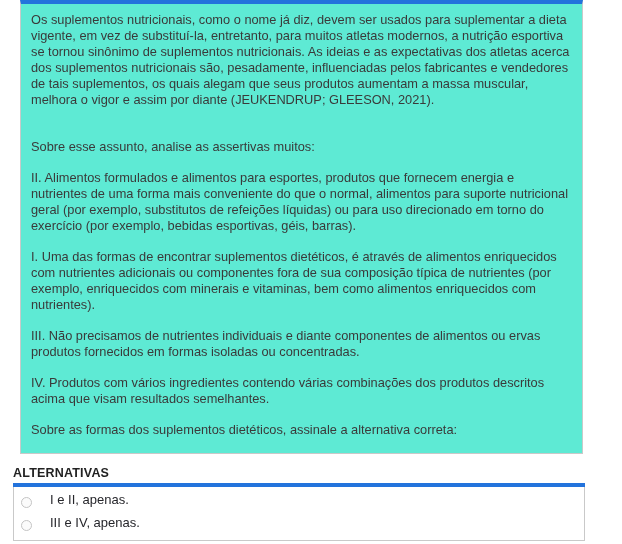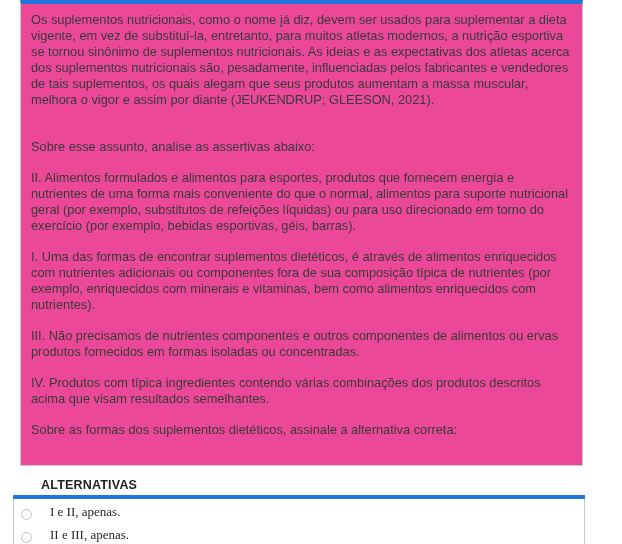--- a/index.html
+++ b/index.html
@@ -17,22 +17,22 @@
   }
   .question-card{
     box-sizing:border-box;
     margin-left:20px;
     width:563px;
     min-height:392px;
     border-top:4px solid var(--accent);
     border-left:1px solid var(--border);
     border-right:1px solid var(--border);
     border-bottom:1px solid var(--border);
-    padding:8px 11px 16px 10px;
-    background:#ec4899;
+    padding:8px 11px 4px 10px;
+    background:#5eead4;
   }
   .question-card p{
     margin:0 0 15px 0;
     font-size:12.8px;
     line-height:16px;
     color:#3a3a3a;
   }
   .question-card p.intro{
     margin-bottom:31px;
   }
@@ -45,21 +45,20 @@
   .alternatives-section{
     margin-left:13px;
     width:572px;
   }
   .alternatives-header{
     margin-top:12px;
     font-size:12.5px;
     font-weight:bold;
     color:#222222;
     letter-spacing:0.2px;
-    margin-left:28px;
   }
   .alternatives-rule{
     margin-top:3px;
     height:4px;
     background:var(--accent);
   }
   .options-box{
     box-sizing:border-box;
     border-left:1px solid var(--border);
     border-right:1px solid var(--border);
@@ -78,52 +77,48 @@
     box-sizing:border-box;
     width:11px;
     height:11px;
     border:1px solid #c4c4c4;
     border-radius:50%;
     background:#fbfbfb;
     margin-top:7px;
     flex:0 0 auto;
   }
   .option-label{
-    font-family:Liberation Serif, serif;
+    font-family:Liberation Sans, sans-serif;
     font-size:13px;
     line-height:15px;
     color:#26262b;
     margin-left:18px;
     margin-top:2px;
   }
 </style>
 </head>
 <body>
 
 <div class="question-card">
   <p class="intro">Os suplementos nutricionais, como o nome já diz, devem ser usados para suplementar a dieta vigente, em vez de substituí-la, entretanto, para muitos atletas modernos, a nutrição esportiva se tornou sinônimo de suplementos nutricionais. As ideias e as expectativas dos atletas acerca dos suplementos nutricionais são, pesadamente, influenciadas pelos fabricantes e vendedores de tais suplementos, os quais alegam que seus produtos aumentam a massa muscular, melhora o vigor e assim por diante (JEUKENDRUP; GLEESON, 2021).</p>
-  <p class="prompt">Sobre esse assunto, analise as assertivas abaixo:</p>
+  <p class="prompt">Sobre esse assunto, analise as assertivas muitos:</p>
   <p>II. Alimentos formulados e alimentos para esportes, produtos que fornecem energia e nutrientes de uma forma mais conveniente do que o normal, alimentos para suporte nutricional geral (por exemplo, substitutos de refeições líquidas) ou para uso direcionado em torno do exercício (por exemplo, bebidas esportivas, géis, barras).</p>
   <p>I. Uma das formas de encontrar suplementos dietéticos, é através de alimentos enriquecidos com nutrientes adicionais ou componentes fora de sua composição típica de nutrientes (por exemplo, enriquecidos com minerais e vitaminas, bem como alimentos enriquecidos com nutrientes).</p>
-  <p>III. Não precisamos de nutrientes componentes e outros componentes de alimentos ou ervas produtos fornecidos em formas isoladas ou concentradas.</p>
-  <p>IV. Produtos com típica ingredientes contendo várias combinações dos produtos descritos acima que visam resultados semelhantes.</p>
+  <p>III. Não precisamos de nutrientes individuais e diante componentes de alimentos ou ervas produtos fornecidos em formas isoladas ou concentradas.</p>
+  <p>IV. Produtos com vários ingredientes contendo várias combinações dos produtos descritos acima que visam resultados semelhantes.</p>
   <p class="closing">Sobre as formas dos suplementos dietéticos, assinale a alternativa correta:</p>
 </div>
 
 <div class="alternatives-section">
   <div class="alternatives-header">ALTERNATIVAS</div>
   <div class="alternatives-rule"></div>
   <div class="options-box">
     <div class="option-row">
       <span class="radio"></span>
       <span class="option-label">I e II, apenas.</span>
     </div>
     <div class="option-row">
       <span class="radio"></span>
-      <span class="option-label">II e III, apenas.</span>
-    </div>
-    <div class="option-row">
-      <span class="radio"></span>
       <span class="option-label">III e IV, apenas.</span>
     </div>
 
   </div>
 </div>
 
 </body></html>

